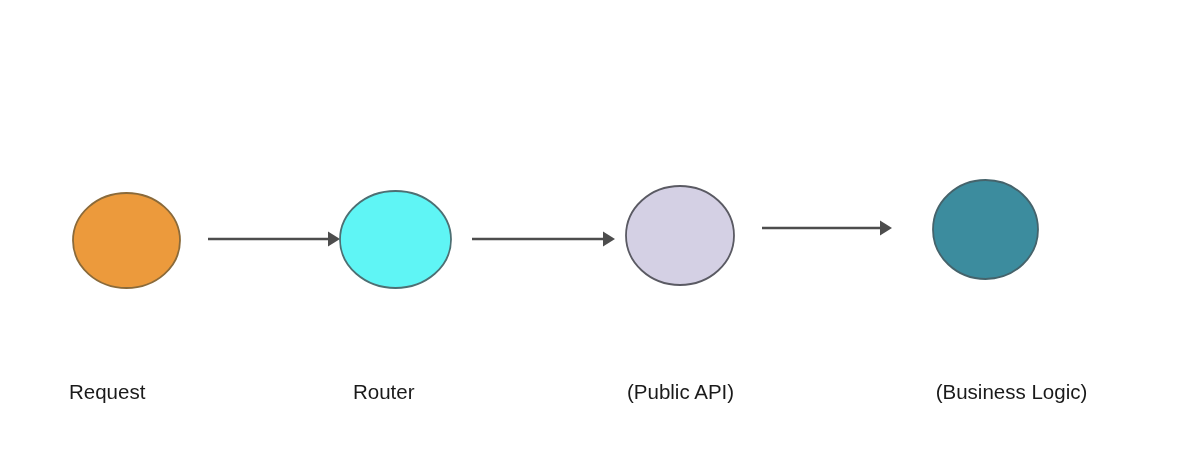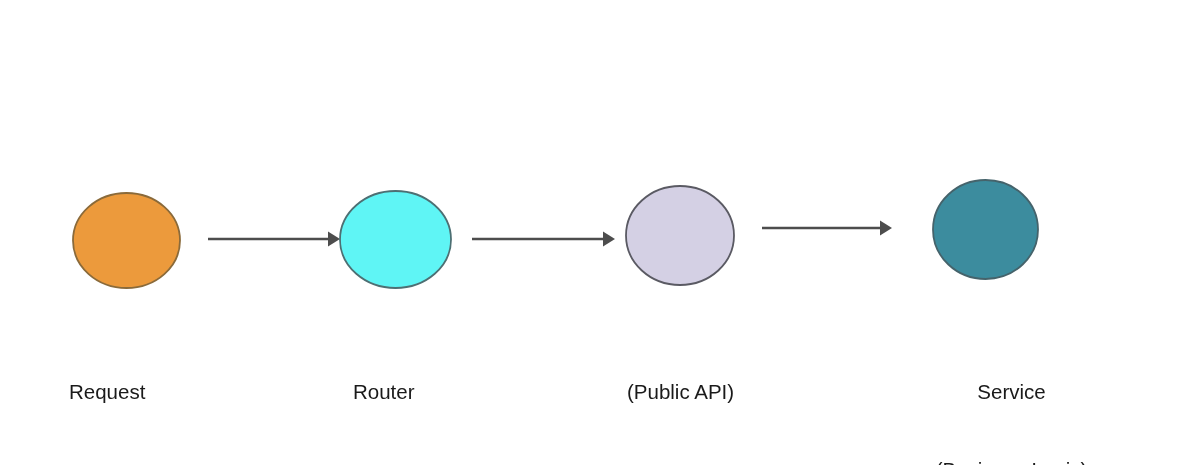--- a/index.html
+++ b/index.html
@@ -72,17 +72,16 @@
 
   <div class="node-label align-left" style="left:353px; top:327px;">
     <span class="label-line">Router</span>
   </div>
 
   <div class="node-label align-left" style="left:627px; top:327px;">
     <span class="label-line">(Public API)</span>
   </div>
 
   <div class="node-label align-center" style="left:923px; top:327px; width:177px;">
-    <span class="label-line">Service</span>
     <span class="label-line">(Business Logic)</span>
   </div>
 
 </div>
 
 </body></html>

